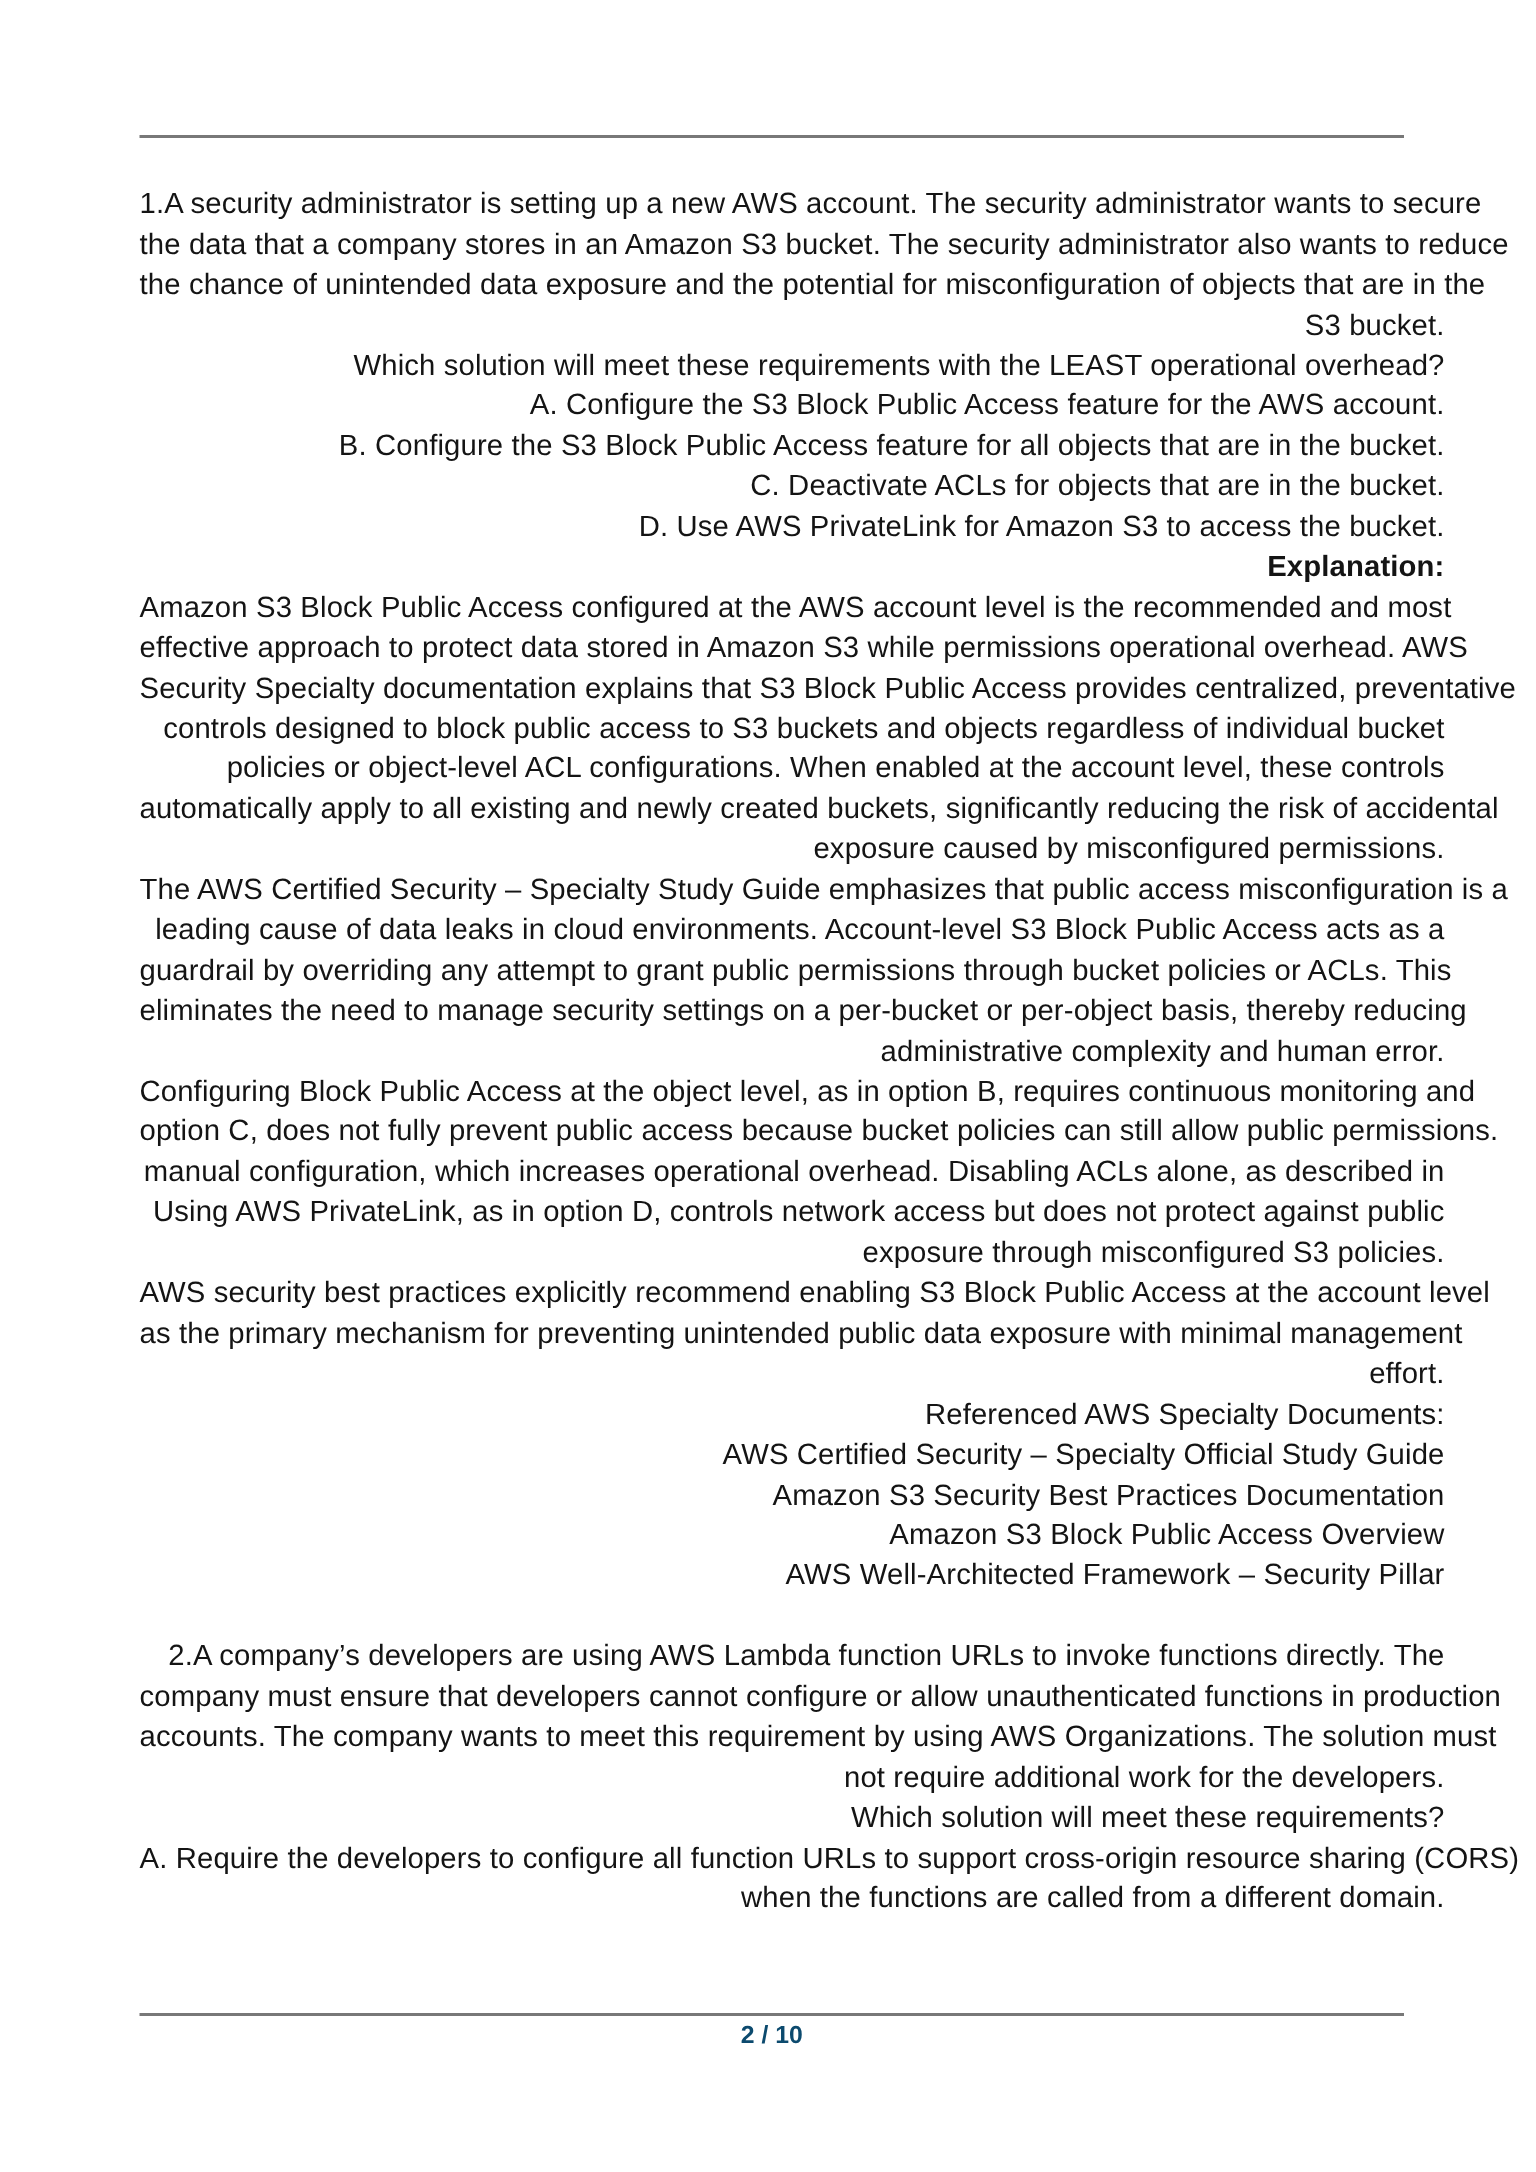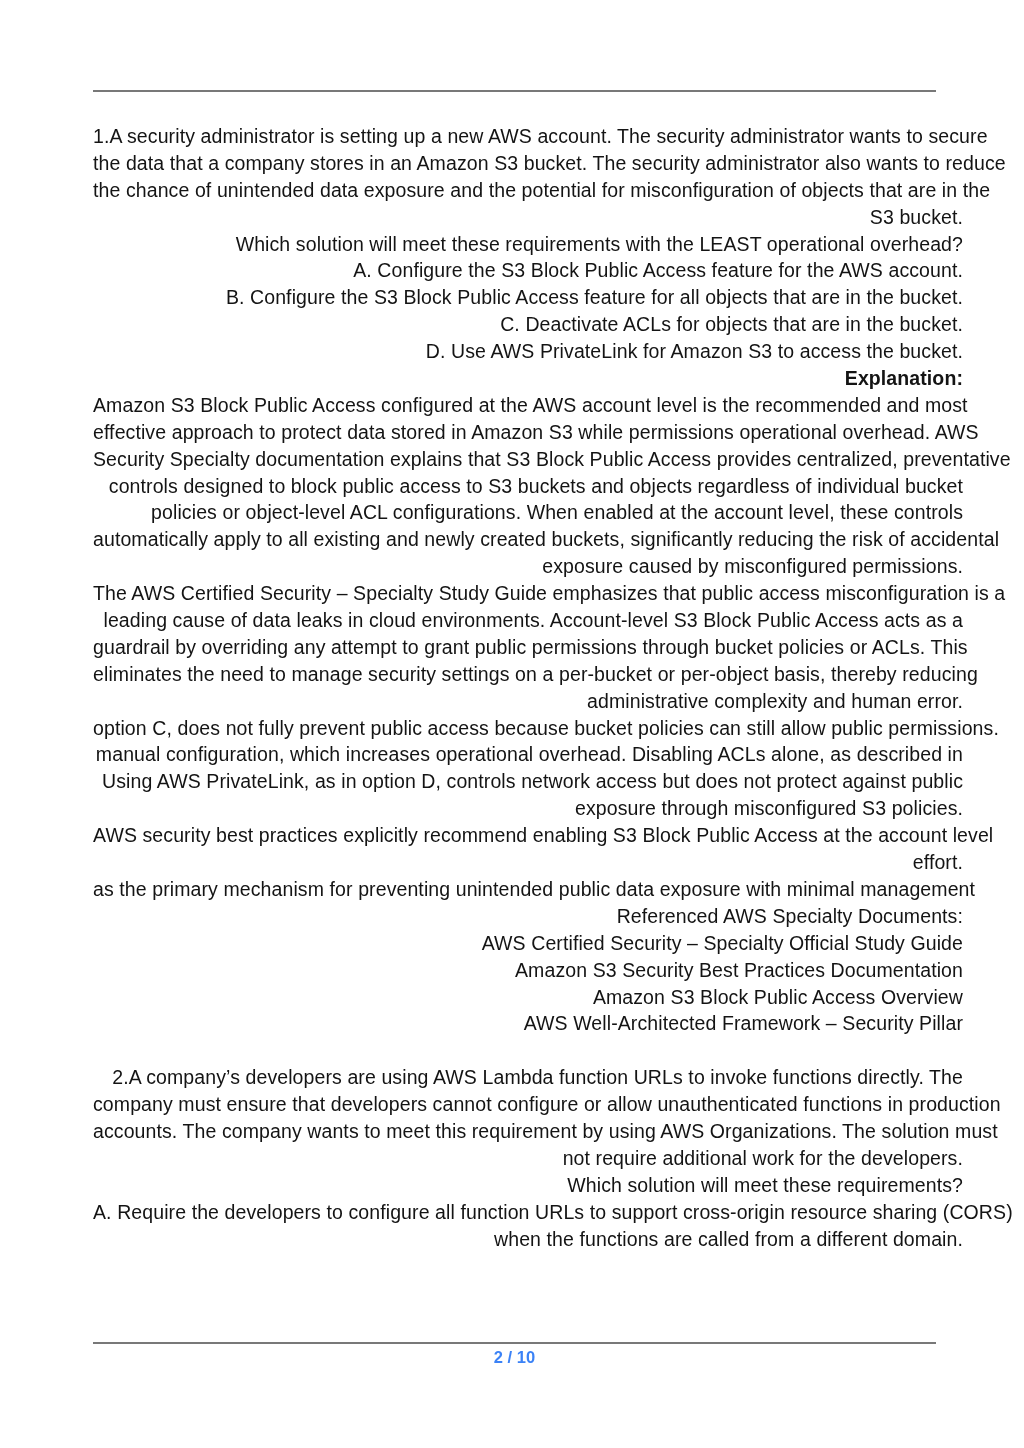--- a/index.html
+++ b/index.html
@@ -27,21 +27,21 @@
   }
   .line { white-space: pre; height: 26.9px; text-align: right; }
   .bold { font-weight: bold; }
   #footer-text {
     position: absolute;
     left: 93px; top: 1347px; width: 843px;
     text-align: center;
     font-size: 16.5px;
     line-height: 20px;
     font-weight: bold;
-    color: #3b82f6;
+    color: #0c4a6e;
   }
 </style>
 </head>
 <body style="background: rgb(255, 255, 255);">
 
 <div class="rule" id="header-rule" style="background: rgb(120, 120, 120);"></div>
 
 <div id="doc-body" style="color: rgb(20, 20, 20);">
     <div class="line"><span>1.A security administrator is setting up a new AWS account. The security administrator wants to secure</span></div>
     <div class="line"><span>the data that a company stores in an Amazon S3 bucket. The security administrator also wants to reduce</span></div>
@@ -58,27 +58,28 @@
     <div class="line"><span>Security Specialty documentation explains that S3 Block Public Access provides centralized, preventative</span></div>
     <div class="line"><span>controls designed to block public access to S3 buckets and objects regardless of individual bucket</span></div>
     <div class="line"><span>policies or object-level ACL configurations. When enabled at the account level, these controls</span></div>
     <div class="line"><span>automatically apply to all existing and newly created buckets, significantly reducing the risk of accidental</span></div>
     <div class="line"><span>exposure caused by misconfigured permissions.</span></div>
     <div class="line"><span>The AWS Certified Security – Specialty Study Guide emphasizes that public access misconfiguration is a</span></div>
     <div class="line"><span>leading cause of data leaks in cloud environments. Account-level S3 Block Public Access acts as a</span></div>
     <div class="line"><span>guardrail by overriding any attempt to grant public permissions through bucket policies or ACLs. This</span></div>
     <div class="line"><span>eliminates the need to manage security settings on a per-bucket or per-object basis, thereby reducing</span></div>
     <div class="line"><span>administrative complexity and human error.</span></div>
+    <div class="line"><span>Configuring Block Public Access at the object level, as in option B, requires continuous monitoring and</span></div>
     <div class="line"><span>option C, does not fully prevent public access because bucket policies can still allow public permissions.</span></div>
     <div class="line"><span>manual configuration, which increases operational overhead. Disabling ACLs alone, as described in</span></div>
     <div class="line"><span>Using AWS PrivateLink, as in option D, controls network access but does not protect against public</span></div>
     <div class="line"><span>exposure through misconfigured S3 policies.</span></div>
     <div class="line"><span>AWS security best practices explicitly recommend enabling S3 Block Public Access at the account level</span></div>
+    <div class="line"><span>as the primary mechanism for preventing unintended public data exposure with minimal management</span></div>
     <div class="line"><span>effort.</span></div>
-    <div class="line"><span>as the primary mechanism for preventing unintended public data exposure with minimal management</span></div>
     <div class="line"><span>Referenced AWS Specialty Documents:</span></div>
     <div class="line"><span>AWS Certified Security – Specialty Official Study Guide</span></div>
     <div class="line"><span>Amazon S3 Security Best Practices Documentation</span></div>
     <div class="line"><span>Amazon S3 Block Public Access Overview</span></div>
     <div class="line"><span>AWS Well-Architected Framework – Security Pillar</span></div>
     <div class="line"></div>
     <div class="line"><span>2.A company’s developers are using AWS Lambda function URLs to invoke functions directly. The</span></div>
     <div class="line"><span>company must ensure that developers cannot configure or allow unauthenticated functions in production</span></div>
     <div class="line"><span>accounts. The company wants to meet this requirement by using AWS Organizations. The solution must</span></div>
     <div class="line"><span>not require additional work for the developers.</span></div>

